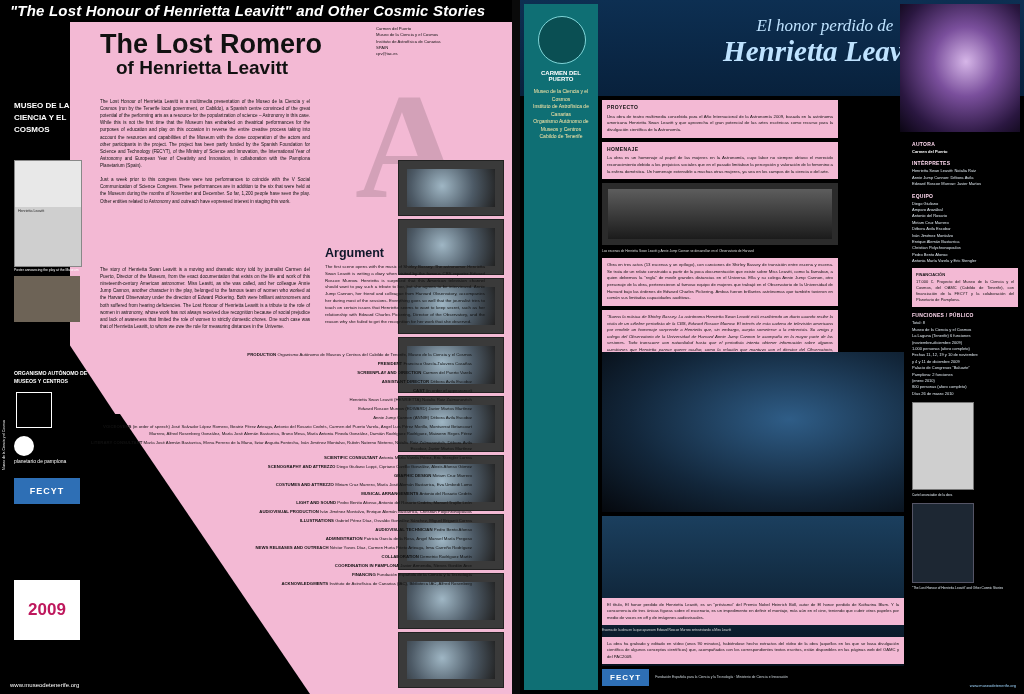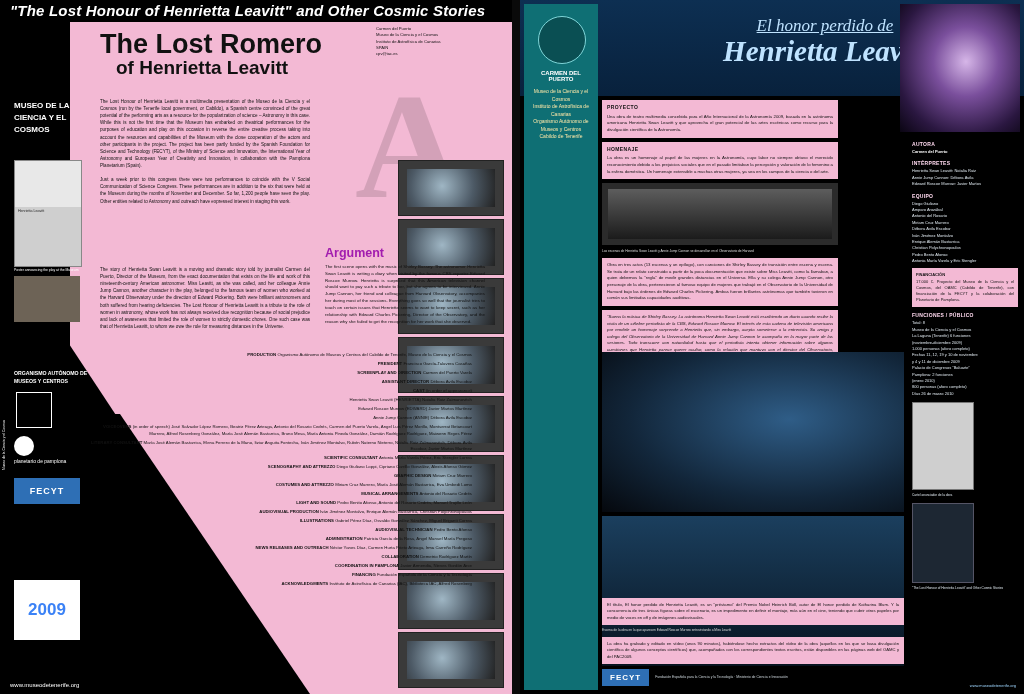--- a/index.html
+++ b/index.html
@@ -36,41 +36,41 @@
   .lp-posterimg .pi-top{position:absolute;top:0;left:0;right:0;height:46px;background:#e8e8e8;}
   .lp-posterimg .pi-txt{position:absolute;top:48px;left:3px;right:3px;font-size:3.6px;color:#222;line-height:1.3;}
   .lp-postercap{position:absolute;left:14px;top:268px;width:70px;font-size:3.4px;color:#fff;z-index:7;}
   .lp-photo2{position:absolute;left:14px;top:276px;width:66px;height:46px;background:#6d6356;z-index:7;}
   .lp-orgname{position:absolute;left:14px;top:370px;width:74px;font-size:5.2px;color:#fff;font-weight:bold;z-index:7;line-height:1.5;}
   .lp-logo-box{position:absolute;left:16px;top:392px;width:34px;height:34px;border:1px solid #fff;z-index:7;}
   .lp-plan{position:absolute;left:14px;top:436px;width:60px;z-index:7;color:#fff;font-size:6px;}
   .lp-plan .circ{width:20px;height:20px;border-radius:50%;background:#fff;display:inline-block;vertical-align:middle;}
   .lp-fecyt{position:absolute;left:14px;top:478px;width:66px;height:26px;background:#2e6fb5;z-index:7;color:#fff;font-size:9px;font-weight:bold;text-align:center;line-height:26px;letter-spacing:1px;}
   .lp-2009{position:absolute;left:14px;top:580px;width:66px;height:60px;background:#fff;z-index:7;text-align:center;}
-  .lp-2009 .yr{font-size:17px;font-weight:bold;color:#3b82f6;line-height:60px;}
+  .lp-2009 .yr{font-size:17px;font-weight:bold;color:#be185d;line-height:60px;}
   .lp-url{position:absolute;left:10px;bottom:6px;z-index:8;color:#fff;font-size:6px;}
   .lp-vert{position:absolute;left:2px;top:470px;z-index:8;color:#fff;font-size:3.4px;transform:rotate(-90deg);transform-origin:left top;white-space:nowrap;}
 
   
   .strip{position:absolute;left:398px;top:160px;width:108px;z-index:7;}
   .strip .sh{width:104px;height:54px;background:#3a3a3a;margin-bottom:3px;border:1px solid #222;position:relative;overflow:hidden;}
   .strip .sh .gl{position:absolute;inset:8px;background:radial-gradient(circle at 40% 45%,#9fb6c4 0%,#4d5a66 55%,#222 100%);}
 
   
-  .lp-argument{position:absolute;left:325px;top:246px;z-index:7;font-size:12.5px;font-weight:bold;color:#a21caf;}
+  .lp-argument{position:absolute;left:325px;top:246px;z-index:7;font-size:12.5px;font-weight:bold;color:#0f172a;}
   .lp-arg-body{position:absolute;left:325px;top:264px;width:160px;z-index:7;font-size:4.4px;color:#111;line-height:1.55;text-align:justify;}
   .credits{position:absolute;left:90px;top:352px;width:400px;z-index:8;font-size:4.3px;color:#111;line-height:1.62;text-align:right;padding-right:18px;box-sizing:border-box;}
   .credits .row{margin-bottom:2px;}
   .credits .k{font-weight:bold;}
 
   
   .right-poster{position:absolute;left:520px;top:0;width:504px;height:694px;background:#000;overflow:hidden;}
   .rp-head{position:absolute;left:0;top:0;width:504px;height:96px;background:linear-gradient(180deg,#0d2f52 0%,#08213c 100%);}
   .rp-title{position:absolute;left:140px;top:16px;width:330px;color:#bfe3ff;text-align:center;z-index:5;}
-  .rp-title .l1{font-size:17px;font-style:italic;font-family:"Liberation Serif",serif;text-decoration:underline;}
+  .rp-title .l1{font-size:17px;font-style:italic;font-family:"Liberation Serif",serif;}
   .rp-title .l2{font-size:29px;font-style:italic;font-weight:bold;font-family:"Liberation Serif",serif;line-height:1.1;}
   .rp-nebula{position:absolute;right:4px;top:4px;width:120px;height:128px;background:radial-gradient(ellipse at 55% 45%,#d6b6e8 0%,#7a4f9c 35%,#2a1740 75%,#0a0512 100%);z-index:6;}
   .rp-teal{position:absolute;left:4px;top:4px;width:74px;height:686px;background:#0f6f74;z-index:6;}
   .rp-teal .tt{color:#ffe9a8;font-size:5px;padding:150px 5px 0 5px;line-height:1.5;text-align:center;}
   .rp-teal .hd{color:#fff;font-size:6px;font-weight:bold;text-align:center;padding:0 4px;}
   .rp-teal .logo{position:absolute;left:14px;top:12px;width:46px;height:46px;border-radius:50%;background:#0a4f53;border:1px solid #7fd5d8;}
 
   .rp-col{position:absolute;left:82px;top:100px;width:236px;z-index:5;}
   .blk{background:#f3b9d4;color:#111;font-size:4.3px;line-height:1.55;padding:4px 5px;text-align:justify;margin-bottom:4px;}
   .blk h4{margin:0 0 2px 0;font-size:5px;letter-spacing:.4px;}

